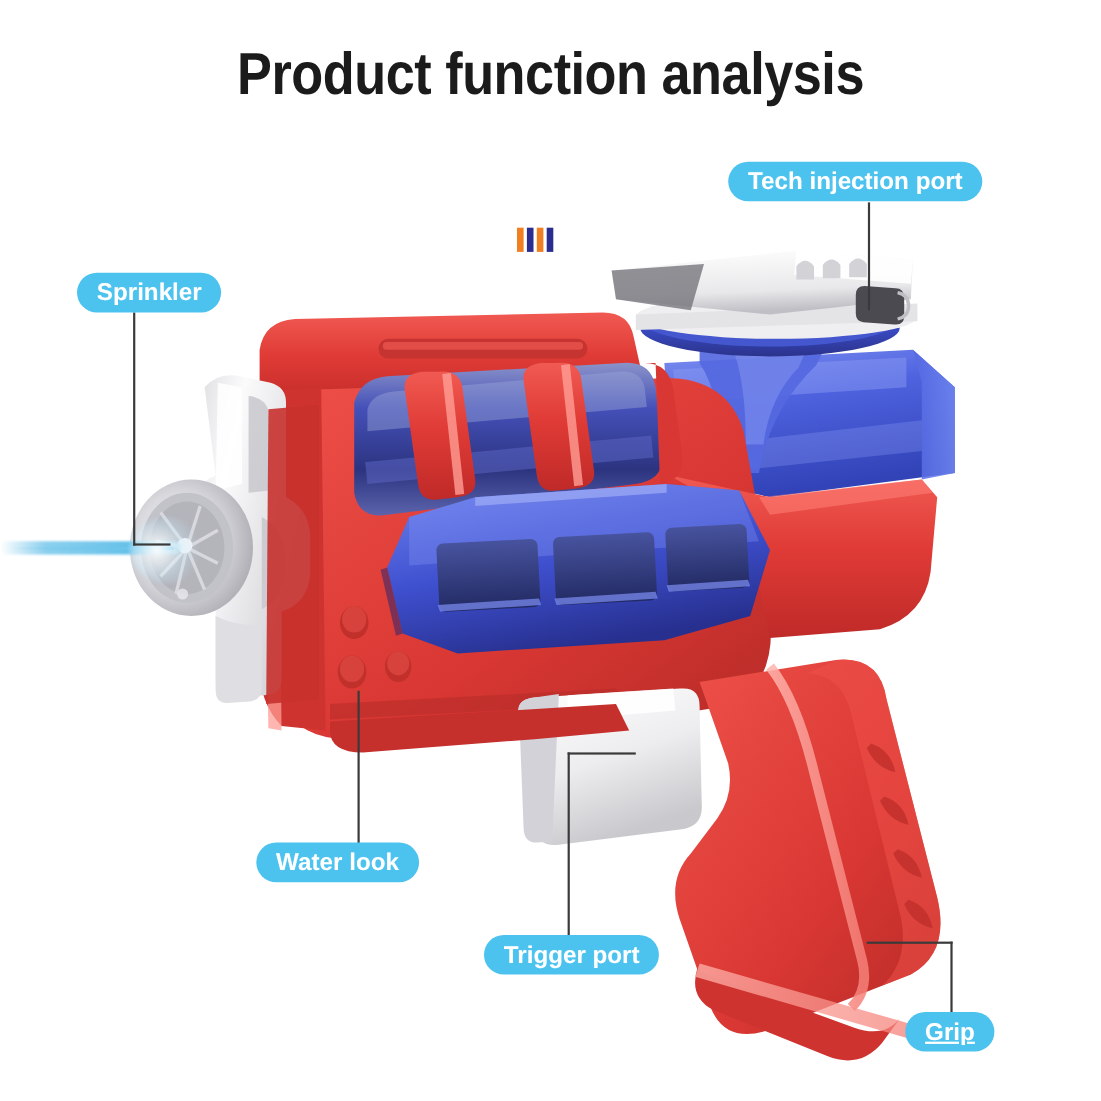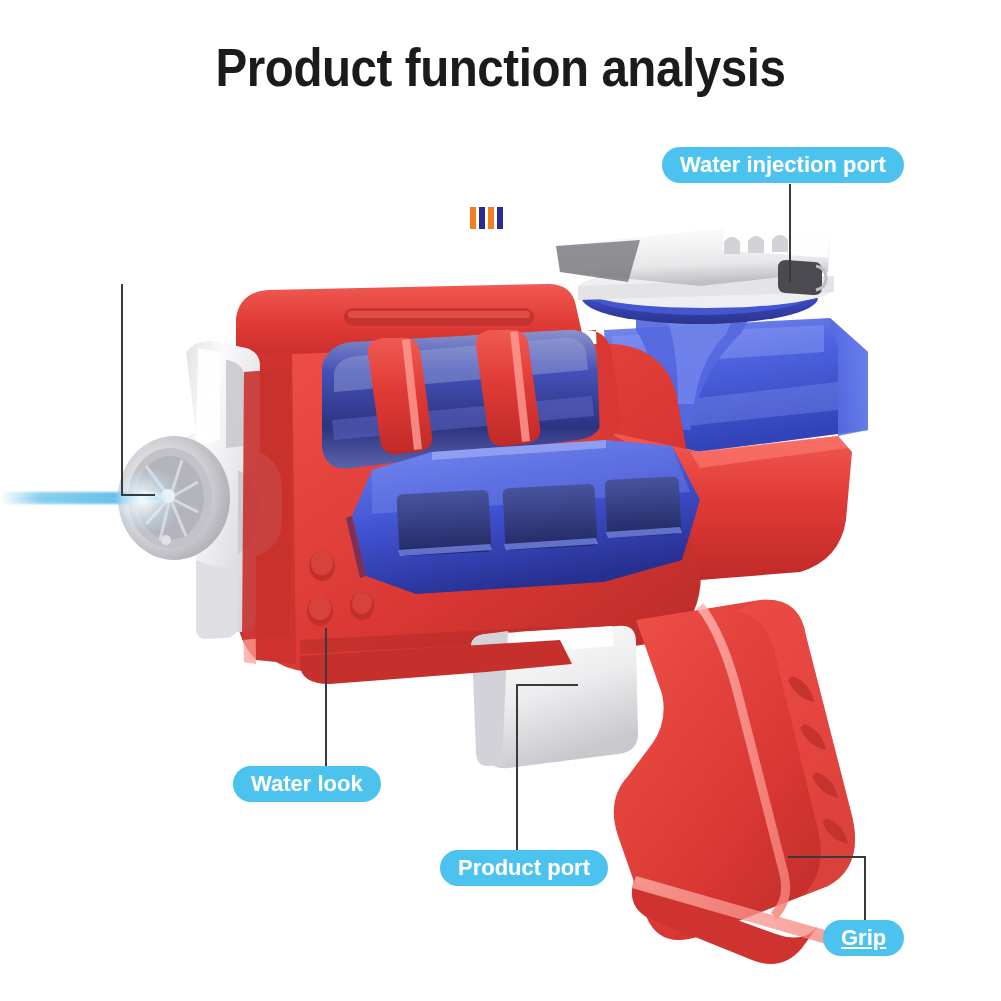--- a/index.html
+++ b/index.html
@@ -288,22 +288,23 @@
   <div class="leader v" style="left:789px;top:184px;height:98px;"></div>
 
   <div class="leader v" style="left:325px;top:628px;height:140px;"></div>
 
   <div class="leader h" style="left:516px;top:684px;width:62px;"></div>
   <div class="leader v" style="left:516px;top:684px;height:168px;"></div>
 
   <div class="leader h" style="left:788px;top:856px;width:78px;"></div>
   <div class="leader v" style="left:864px;top:856px;height:66px;"></div>
 
-
-  <div class="pill" id="pill-water-injection-port" style="left:662px;top:147px;">Water injection port</div>
+  <div class="pill" id="pill-sprinkler" style="left:70px;top:248px;">Sprinkler</div>
+
+  <div class="pill" id="pill-water-injection-port" style="left:662px;top:147px;">Tech injection port</div>
 
   <div class="pill" id="pill-tech-look" style="left:233px;top:766px;">Water look</div>
 
-  <div class="pill" id="pill-trigger-port" style="left:440px;top:850px;">Product port</div>
+  <div class="pill" id="pill-trigger-port" style="left:440px;top:850px;">Trigger port</div>
 
   <div class="pill" id="pill-grip" style="left:823px;top:920px;text-decoration:underline;">Grip</div>
 
 </div>
 
 </body></html>

